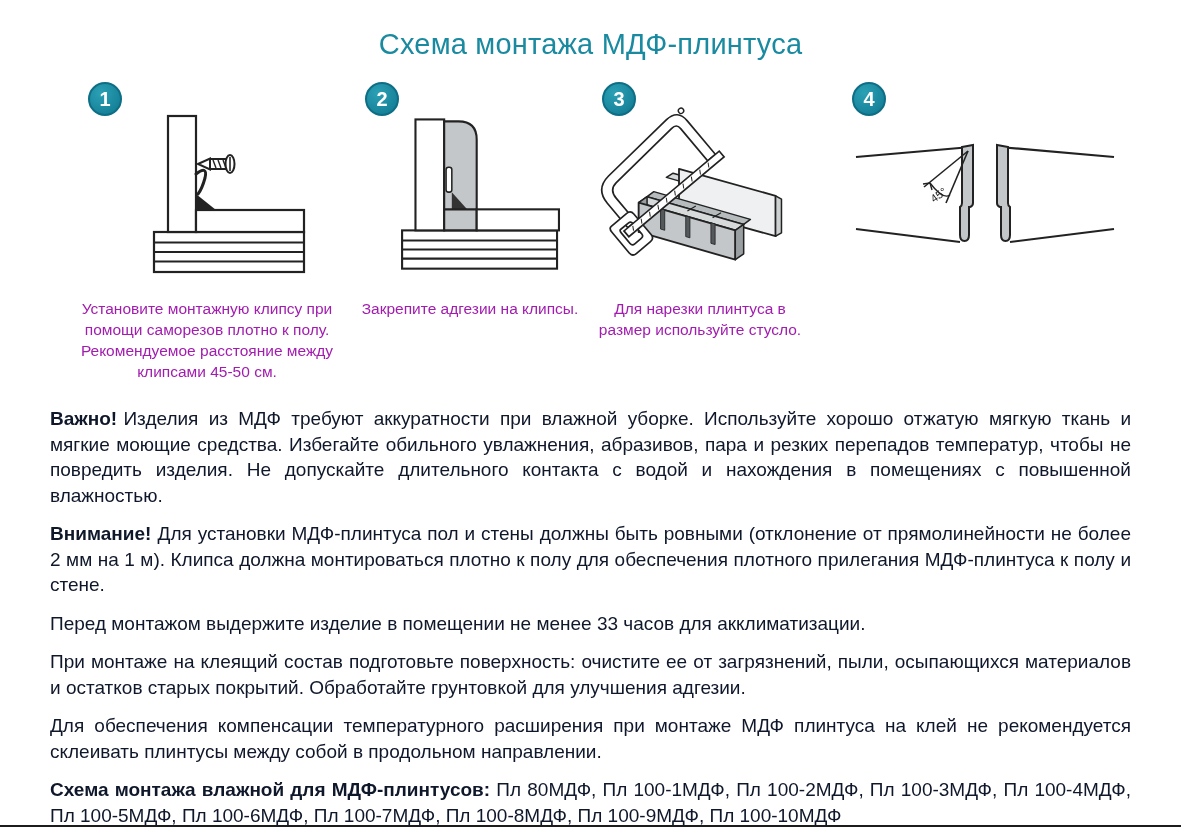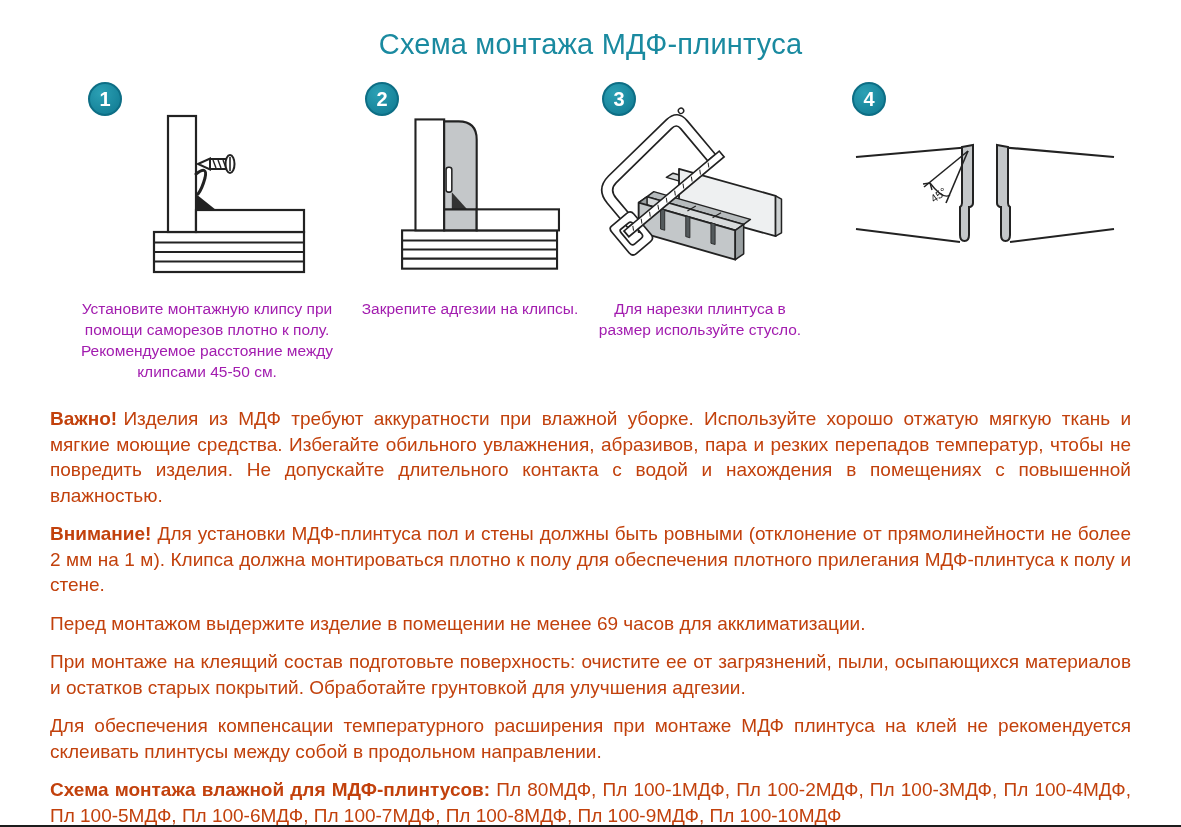--- a/index.html
+++ b/index.html
@@ -21,21 +21,21 @@
            border:2px solid #0d6e85;
            color:#fff; font-weight:bold; font-size:20px;
            display:flex; align-items:center; justify-content:center; }
   .s1 .badge { left:31px; } .s2 .badge { left:5px; }
   .s3 .badge { left:7px; }  .s4 .badge { left:12px; }
 
   .illus { height:198px; margin-top:14px; display:flex; align-items:center; justify-content:center; }
   .caption { margin-top:4px; text-align:center; font-size:15.5px; line-height:21px; color:#a21caf; }
 
   .paras { position:absolute; left:50px; top:406px; width:1081px; }
-  .paras p { font-size:19px; line-height:25.5px; color:#c2410c; text-align:justify;
+  .paras p { font-size:19px; line-height:25.5px; color:#0f172a; text-align:justify;
              margin-bottom:13px; }
   .lead { font-weight:bold; }
   .lead:not(:empty) { margin-right:0.33em; }
 
   .bottom-line { position:absolute; left:0; bottom:0; width:100%; height:2px; background:#1c1c1c; }
 
   svg .ln  { stroke:#222; stroke-width:2.2; fill:none; }
   svg .box { stroke:#222; stroke-width:2.2; fill:#fff; }
 </style>
 </head>
@@ -154,20 +154,20 @@
           <path d="M80,72 l-7,1 M80,72 l2,7" stroke-width="1.4"></path>
           <text transform="translate(84,92) rotate(-36)" font-size="11" fill="#222" stroke="none">45°</text>
         </g>
       </svg>
     </div>
   </div>
 
   <div class="paras">
     <p><span class="lead">Важно!</span><span>Изделия из МДФ требуют аккуратности при влажной уборке. Используйте хорошо отжатую мягкую ткань и мягкие моющие средства. Избегайте обильного увлажнения, абразивов, пара и резких перепадов температур, чтобы не повредить изделия. Не допускайте длительного контакта с водой и нахождения в помещениях с повышенной влажностью.</span></p>
     <p><span class="lead">Внимание!</span><span>Для установки МДФ-плинтуса пол и стены должны быть ровными (отклонение от прямолинейности не более 2 мм на 1 м). Клипса должна монтироваться плотно к полу для обеспечения плотного прилегания МДФ-плинтуса к полу и стене.</span></p>
-    <p><span class="lead"></span><span>Перед монтажом выдержите изделие в помещении не менее 69 часов для акклиматизации.</span></p>
+    <p><span class="lead"></span><span>Перед монтажом выдержите изделие в помещении не менее 33 часов для акклиматизации.</span></p>
     <p><span class="lead"></span><span>При монтаже на клеящий состав подготовьте поверхность: очистите ее от загрязнений, пыли, осыпающихся материалов и остатков старых покрытий. Обработайте грунтовкой для улучшения адгезии.</span></p>
     <p><span class="lead"></span><span>Для обеспечения компенсации температурного расширения при монтаже МДФ плинтуса на клей не рекомендуется склеивать плинтусы между собой в продольном направлении.</span></p>
     <p><span class="lead">Схема монтажа влажной для МДФ-плинтусов:</span><span>Пл 80МДФ, Пл 100-1МДФ, Пл 100-2МДФ, Пл 100-3МДФ, Пл 100-4МДФ, Пл 100-5МДФ, Пл 100-6МДФ, Пл 100-7МДФ, Пл 100-8МДФ, Пл 100-9МДФ, Пл 100-10МДФ</span></p>
   </div>
 
   <div class="bottom-line"></div>
 </div>
 
 </body></html>

